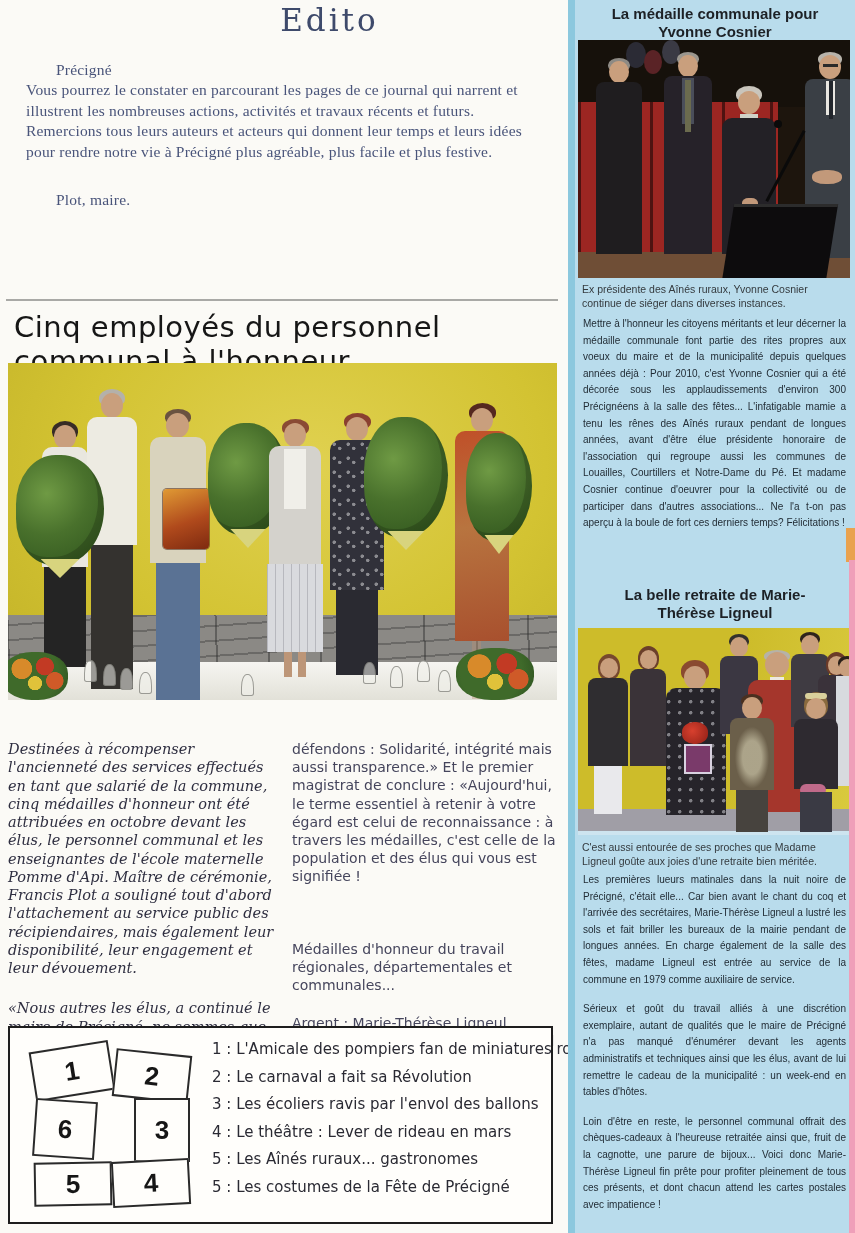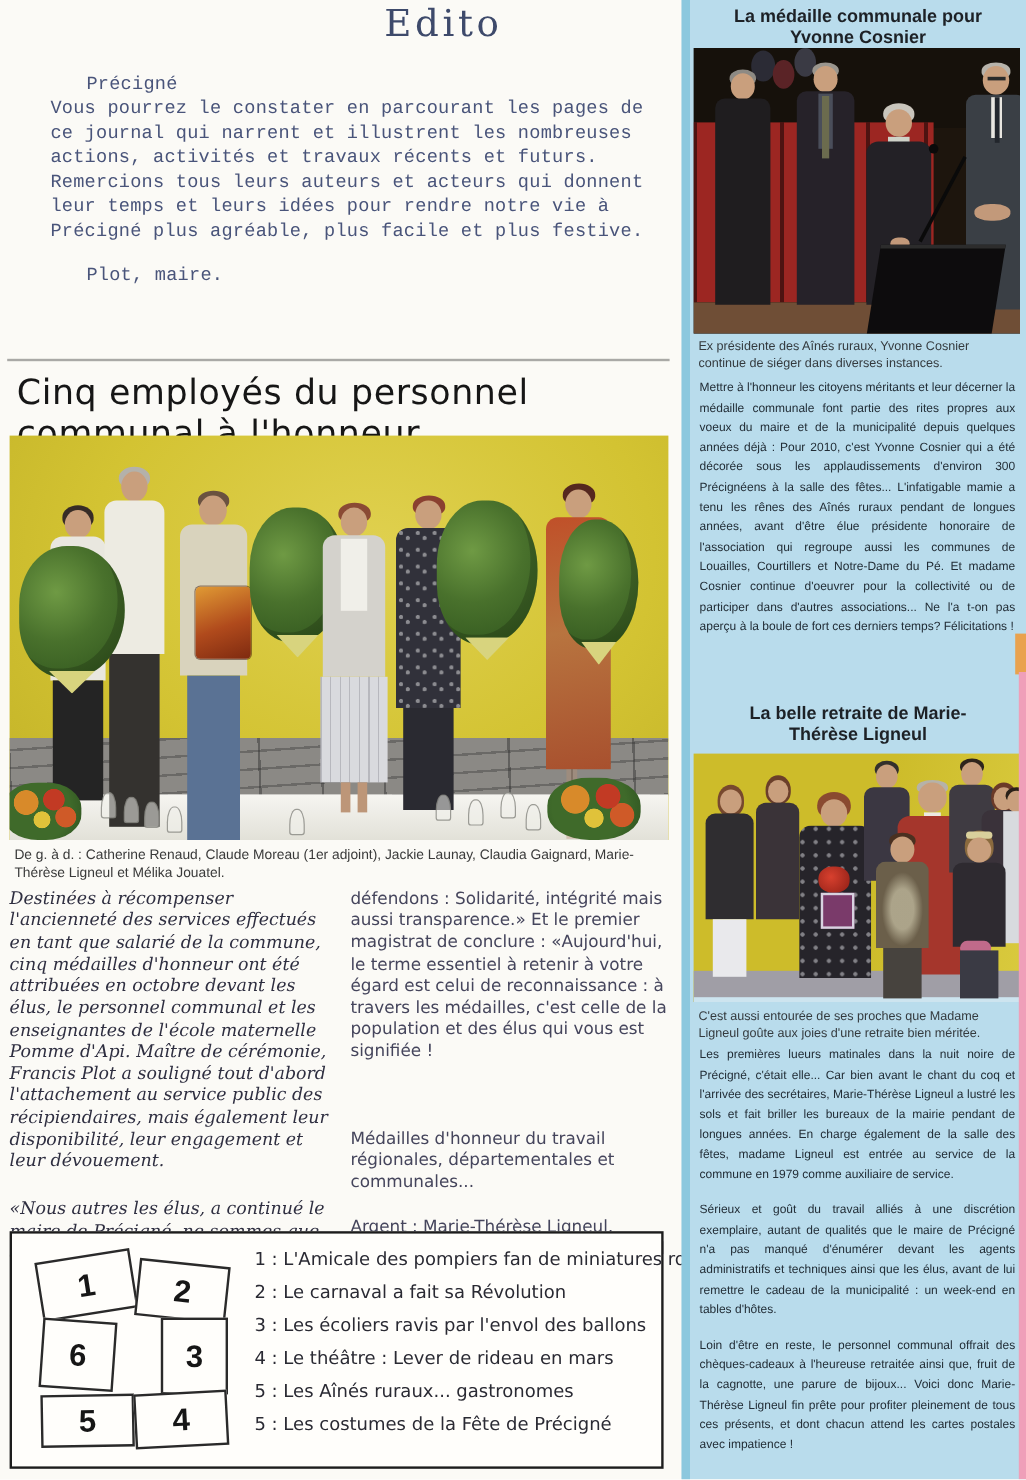--- a/index.html
+++ b/index.html
@@ -1,26 +1,26 @@
 <!DOCTYPE html>
 <html lang="fr"><head>
 <meta charset="utf-8">
 <style>
   html,body{margin:0;padding:0;}
   .page{position:relative;width:855px;height:1233px;background:#fbfaf6;overflow:hidden;
         font-family:"Liberation Sans",sans-serif;}
   
   .left-col{position:absolute;left:0;top:0;width:568px;height:1233px;}
   .edito-title{position:absolute;top:2px;left:0;width:659px;margin:0;text-align:center;
-        font-family:"DejaVu Serif",serif;font-weight:400;font-size:31px;letter-spacing:3px;color:#3e4a6b;padding-left:40px;}
-  .edito-body{position:absolute;top:60px;left:42px;width:522px;
-        font-family:Liberation Mono, monospace;font-size:15.5px;line-height:1.32;color:#49547a;letter-spacing:.2px;}
+        font-family:"DejaVu Serif",serif;font-weight:400;font-size:31px;letter-spacing:3px;color:#3e4a6b;}
+  .edito-body{position:absolute;top:60px;left:26px;width:522px;
+        font-family:Liberation Serif, serif;font-size:15.5px;line-height:1.32;color:#49547a;letter-spacing:.2px;}
   .edito-body p{margin:0;}
   .edito-body p.lead{padding-left:30px;}
-  .edito-body p.sig{margin-top:16px;padding-left:30px;}
+  .edito-body p.sig{margin-top:28px;padding-left:30px;}
   .rule{position:absolute;top:299px;left:6px;width:552px;height:2px;background:#a9a9a6;}
   .headline{position:absolute;top:310px;left:14px;width:545px;margin:0;
         font-family:"DejaVu Sans",sans-serif;font-weight:400;font-size:29px;letter-spacing:.5px;color:#161616;}
   
   .photo-main{position:absolute;top:363px;left:8px;width:549px;height:337px;margin:0;overflow:hidden;
         background:radial-gradient(ellipse at 55% 30%,#e0d150 0%,#d3c332 55%,#c1b127 100%);}
   .ph-floor{position:absolute;left:0;right:0;bottom:37px;height:48px;background-color:#8b8985;
         background-image:repeating-linear-gradient(88deg,rgba(45,45,45,.45) 0 2px,transparent 2px 52px),
                          repeating-linear-gradient(-4deg,rgba(45,45,45,.35) 0 2px,transparent 2px 15px);}
   .ph-table{position:absolute;left:0;right:0;bottom:0;height:38px;background:linear-gradient(#f6f5f1,#e2e1d8);}
@@ -171,21 +171,20 @@
       <span class="glass" style="left:95px;bottom:14px;"></span>
       <span class="glass" style="left:112px;bottom:10px;"></span>
       <span class="glass" style="left:131px;bottom:6px;"></span>
       <span class="glass" style="left:233px;bottom:4px;"></span>
       <span class="glass" style="left:355px;bottom:16px;"></span>
       <span class="glass" style="left:382px;bottom:12px;"></span>
       <span class="glass" style="left:409px;bottom:18px;"></span>
       <span class="glass" style="left:430px;bottom:8px;"></span>
     </figure>
 
-    <p class="caption-main">De g. à d. : Catherine Renaud, Claude Moreau (1er adjoint), Jackie Launay, Claudia Gaignard, Marie-Thérèse Ligneul et Mélika Jouatel.</p>
 
     <div class="article-cols">
       <div class="col col-italic">
         <p>Destinées à récompenser l'ancienneté des services effectués en tant que salarié de la commune, cinq médailles d'honneur ont été attribuées en octobre devant les élus, le personnel communal et les enseignantes de l'école maternelle Pomme d'Api.  Maître de cérémonie, Francis Plot a souligné tout d'abord l'attachement au  service public des récipiendaires, mais également leur disponibilité, leur  engagement et leur dévouement.</p>
         <p>«Nous autres les  élus, a continué le maire de Précigné, ne sommes que de passage. Tandis que  vous, agents communaux, garantissez la pérennité des valeurs que nous</p>
       </div>
       <div class="col col-callig">
         <p>défendons : Solidarité, intégrité mais aussi transparence.» Et le premier  magistrat de conclure : «Aujourd'hui, le terme essentiel à retenir à votre  égard est celui de reconnaissance : à travers les médailles, c'est celle de la  population et des élus qui vous est signifiée !</p>
         <p class="sp1">Médailles  d'honneur du travail régionales, départementales et  communales...</p>
         <p class="sp2">Argent : Marie-Thérèse Ligneul, Mélika Jouatel, Jackie Launay. Vermeil : Catherine Renaud, Claudia Gaignard.</p>

